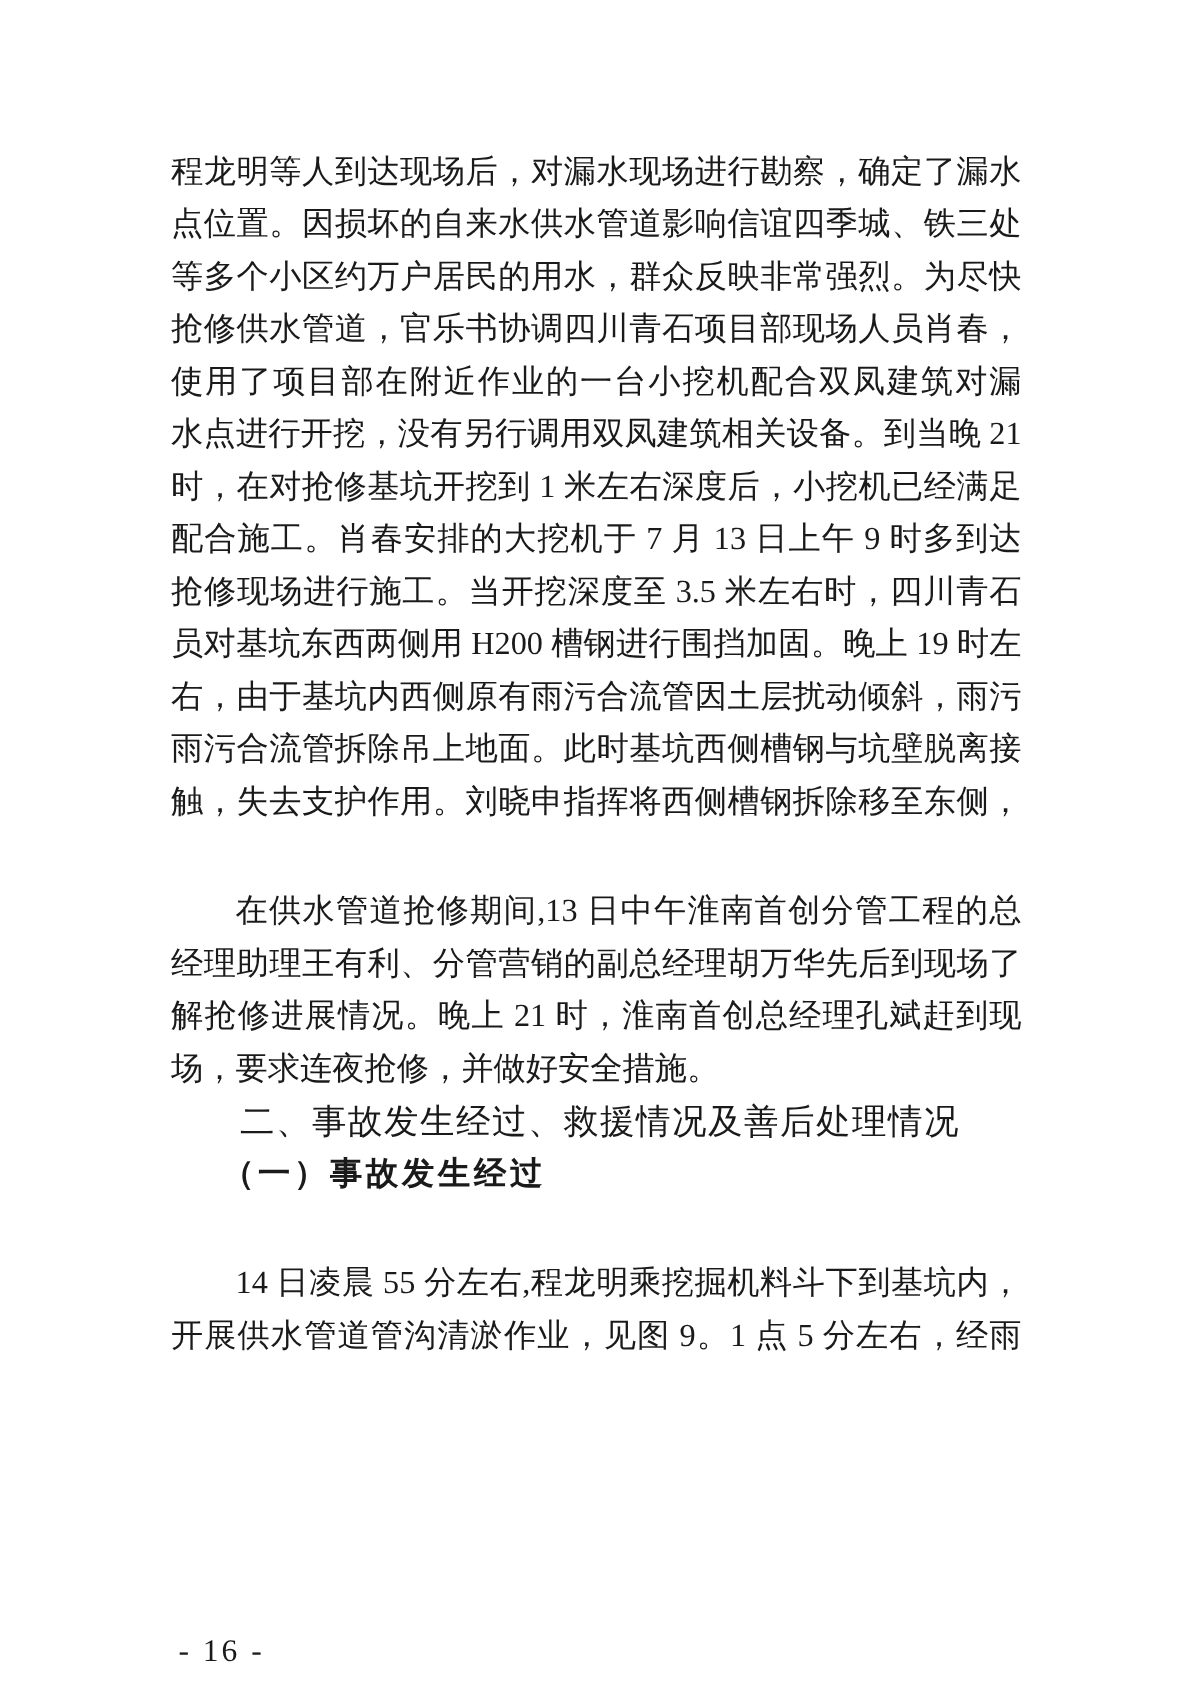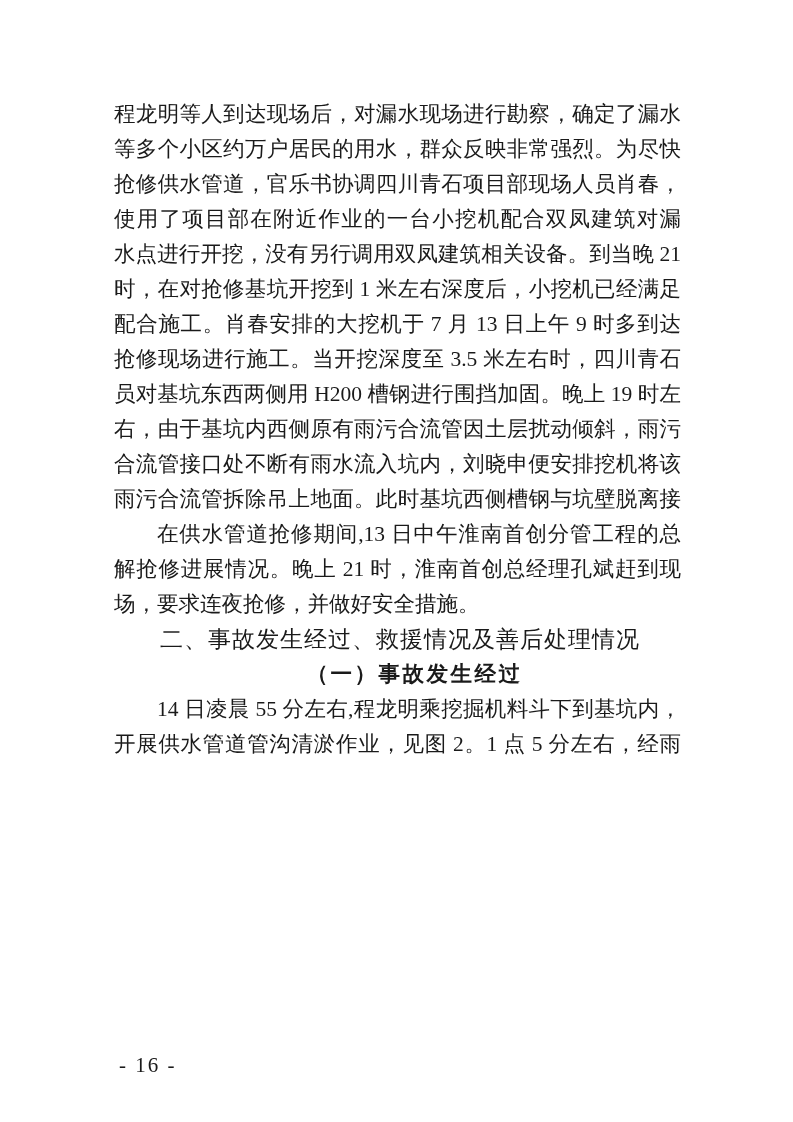--- a/index.html
+++ b/index.html
@@ -28,64 +28,66 @@
     font-size: 21.5px;
     text-align: left;
   }
   .j {
     text-align: justify;
     text-align-last: justify;
     text-justify: inter-character;
   }
   .ind {
     text-indent: 43px;
+    margin-top: 38px;
   }
   .heading {
     font-family: "Liberation Sans", sans-serif;
     font-weight: normal;
     font-size: 23px;
     text-indent: 46px;
     letter-spacing: 1px;
   }
   .subheading {
     font-weight: bold;
     font-size: 21.5px;
     text-indent: 34px;
     letter-spacing: 2.5px;
-    text-align: center;
   }
   .pagenum {
     position: absolute;
     left: 119px;
-    top: 1052px;
+    top: 1087px;
     font-size: 21px;
     line-height: 26px;
     letter-spacing: 2px;
     color: #1a1a1a;
   }
 </style>
 </head>
 <body>
 
 <div class="page">
   <div class="content">
     <div class="ln j">程龙明等人到达现场后，对漏水现场进行勘察，确定了漏水</div>
+    <div class="ln j">点位置。因损坏的自来水供水管道影响信谊四季城、铁三处</div>
     <div class="ln j">等多个小区约万户居民的用水，群众反映非常强烈。为尽快</div>
     <div class="ln j">抢修供水管道，官乐书协调四川青石项目部现场人员肖春，</div>
     <div class="ln j">使用了项目部在附近作业的一台小挖机配合双凤建筑对漏</div>
     <div class="ln j">水点进行开挖，没有另行调用双凤建筑相关设备。到当晚 21</div>
     <div class="ln j">时，在对抢修基坑开挖到 1 米左右深度后，小挖机已经满足</div>
     <div class="ln j">配合施工。肖春安排的大挖机于 7 月 13 日上午 9 时多到达</div>
     <div class="ln j">抢修现场进行施工。当开挖深度至 3.5 米左右时，四川青石</div>
     <div class="ln j">员对基坑东西两侧用 H200 槽钢进行围挡加固。晚上 19 时左</div>
     <div class="ln j">右，由于基坑内西侧原有雨污合流管因土层扰动倾斜，雨污</div>
-    <div class="ln j">合流管接口处不断有雨水流入坑内，刘晓申便安排挖机将该</div>
     <div class="ln j">雨污合流管拆除吊上地面。此时基坑西侧槽钢与坑壁脱离接</div>
+    <div class="ln j">触，失去支护作用。刘晓申指挥将西侧槽钢拆除移至东侧，</div>
     <div class="ln j ind">在供水管道抢修期间,13 日中午淮南首创分管工程的总</div>
+    <div class="ln j">经理助理王有利、分管营销的副总经理胡万华先后到现场了</div>
     <div class="ln j">解抢修进展情况。晚上 21 时，淮南首创总经理孔斌赶到现</div>
     <div class="ln">场，要求连夜抢修，并做好安全措施。</div>
     <div class="ln heading">二、事故发生经过、救援情况及善后处理情况</div>
     <div class="ln subheading">（一）事故发生经过</div>
     <div class="ln j ind">14 日凌晨 55 分左右,程龙明乘挖掘机料斗下到基坑内，</div>
-    <div class="ln j">开展供水管道管沟清淤作业，见图 2。1 点 5 分左右，经雨</div>
+    <div class="ln j">开展供水管道管沟清淤作业，见图 9。1 点 5 分左右，经雨</div>
   </div>
   <div class="pagenum">- 16 -</div>
 </div>
 
 </body></html>

